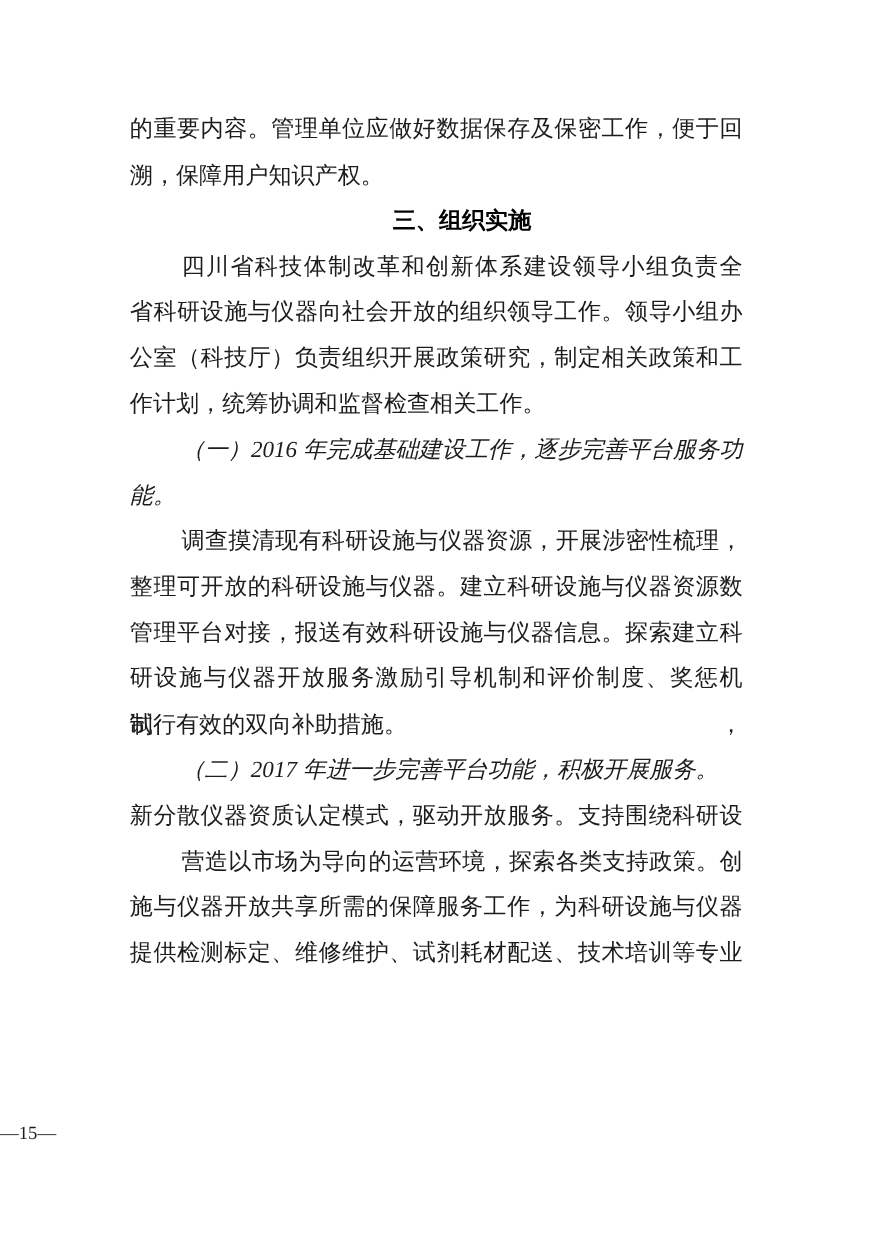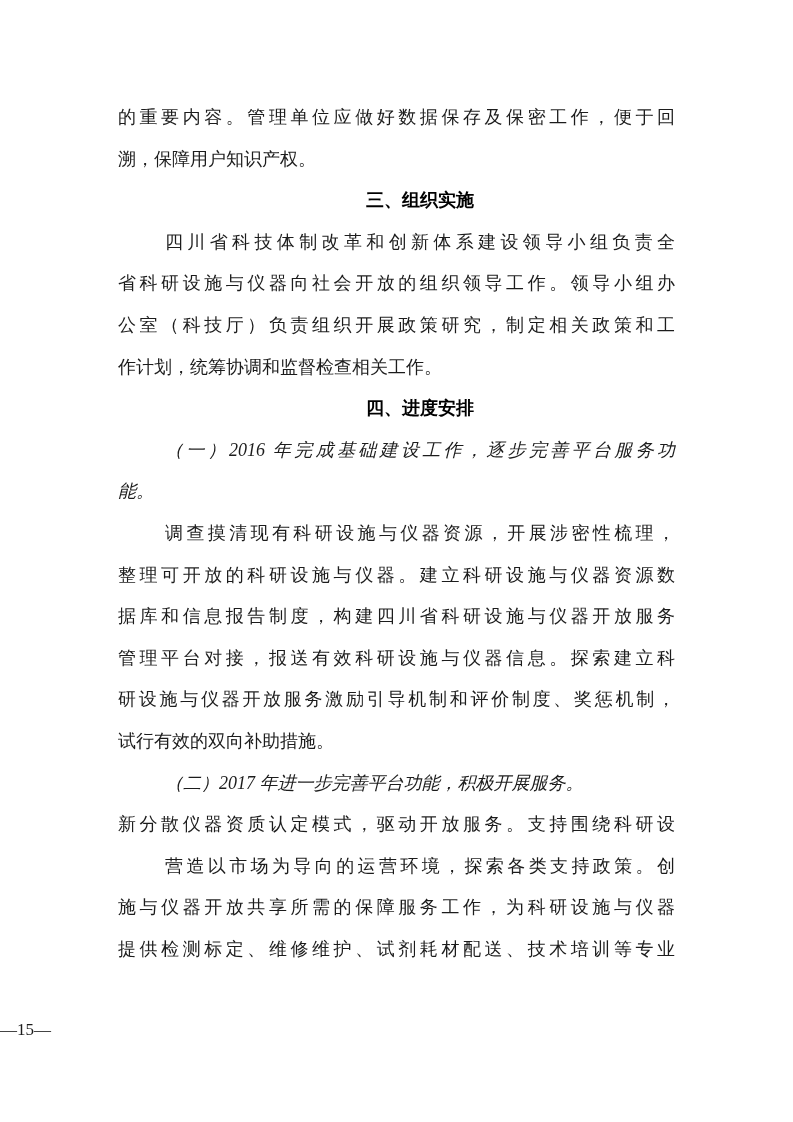--- a/index.html
+++ b/index.html
@@ -17,21 +17,21 @@
   }
   .content {
     position: absolute;
     left: 118px;
     top: 97px;
     width: 557px;
   }
   .line {
     height: 41.6px;
     line-height: 41.6px;
-    font-size: 18px;
+    font-size: 21px;
     color: #1c1c1c;
     text-align: left;
     white-space: normal;
     overflow: visible;
   }
   .line.full {
     text-align: justify;
     text-align-last: justify;
   }
   .line.indent {
@@ -63,26 +63,24 @@
 
 <div class="page">
   <div class="content">
       <div class="line body full">的重要内容。管理单位应做好数据保存及保密工作，便于回</div>
       <div class="line body">溯，保障用户知识产权。</div>
       <div class="line heading indent">三、组织实施</div>
       <div class="line body indent full">四川省科技体制改革和创新体系建设领导小组负责全</div>
       <div class="line body full">省科研设施与仪器向社会开放的组织领导工作。领导小组办</div>
       <div class="line body full">公室（科技厅）负责组织开展政策研究，制定相关政策和工</div>
       <div class="line body">作计划，统筹协调和监督检查相关工作。</div>
-      <div class="line heading indent">四、进度安排</div>
       <div class="line kai indent full">（一）2016 年完成基础建设工作，逐步完善平台服务功</div>
       <div class="line kai">能。</div>
       <div class="line body indent full">调查摸清现有科研设施与仪器资源，开展涉密性梳理，</div>
       <div class="line body full">整理可开放的科研设施与仪器。建立科研设施与仪器资源数</div>
-      <div class="line body full">据库和信息报告制度，构建四川省科研设施与仪器开放服务</div>
       <div class="line body full">管理平台对接，报送有效科研设施与仪器信息。探索建立科</div>
       <div class="line body full">研设施与仪器开放服务激励引导机制和评价制度、奖惩机制，</div>
       <div class="line body">试行有效的双向补助措施。</div>
       <div class="line kai indent">（二）2017 年进一步完善平台功能，积极开展服务。</div>
       <div class="line body full">新分散仪器资质认定模式，驱动开放服务。支持围绕科研设</div>
       <div class="line body indent full">营造以市场为导向的运营环境，探索各类支持政策。创</div>
       <div class="line body full">施与仪器开放共享所需的保障服务工作，为科研设施与仪器</div>
       <div class="line body full">提供检测标定、维修维护、试剂耗材配送、技术培训等专业</div>
     </div>
   <div class="page-number">—15—</div>

